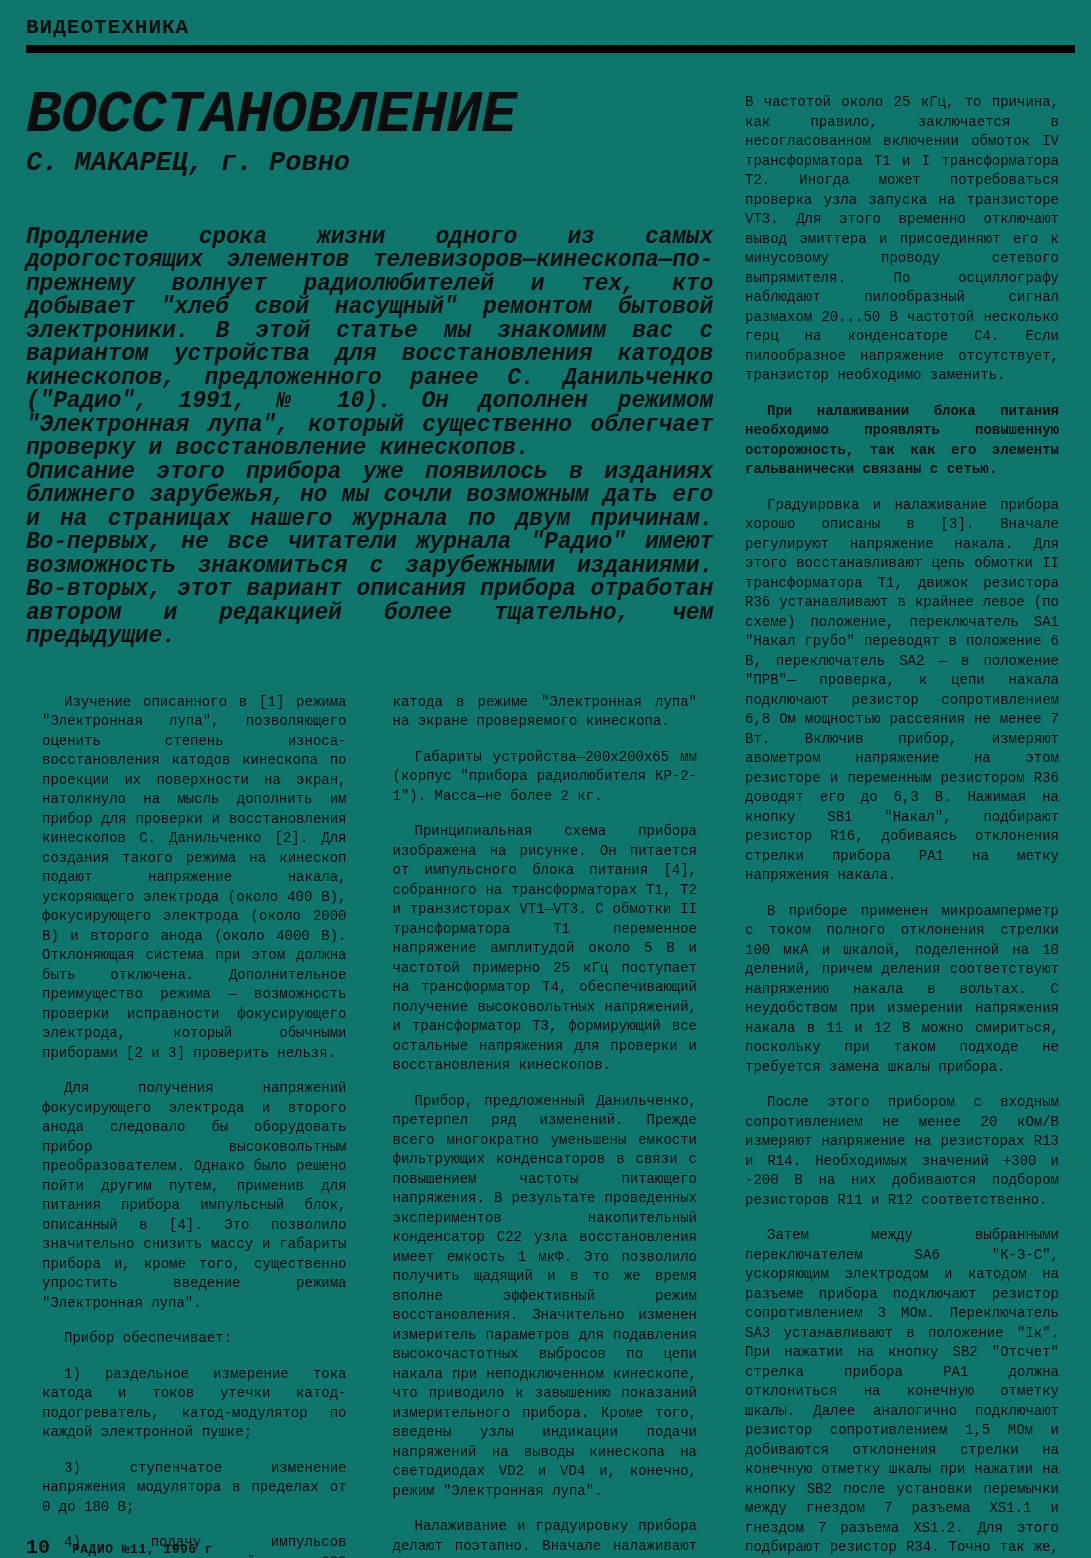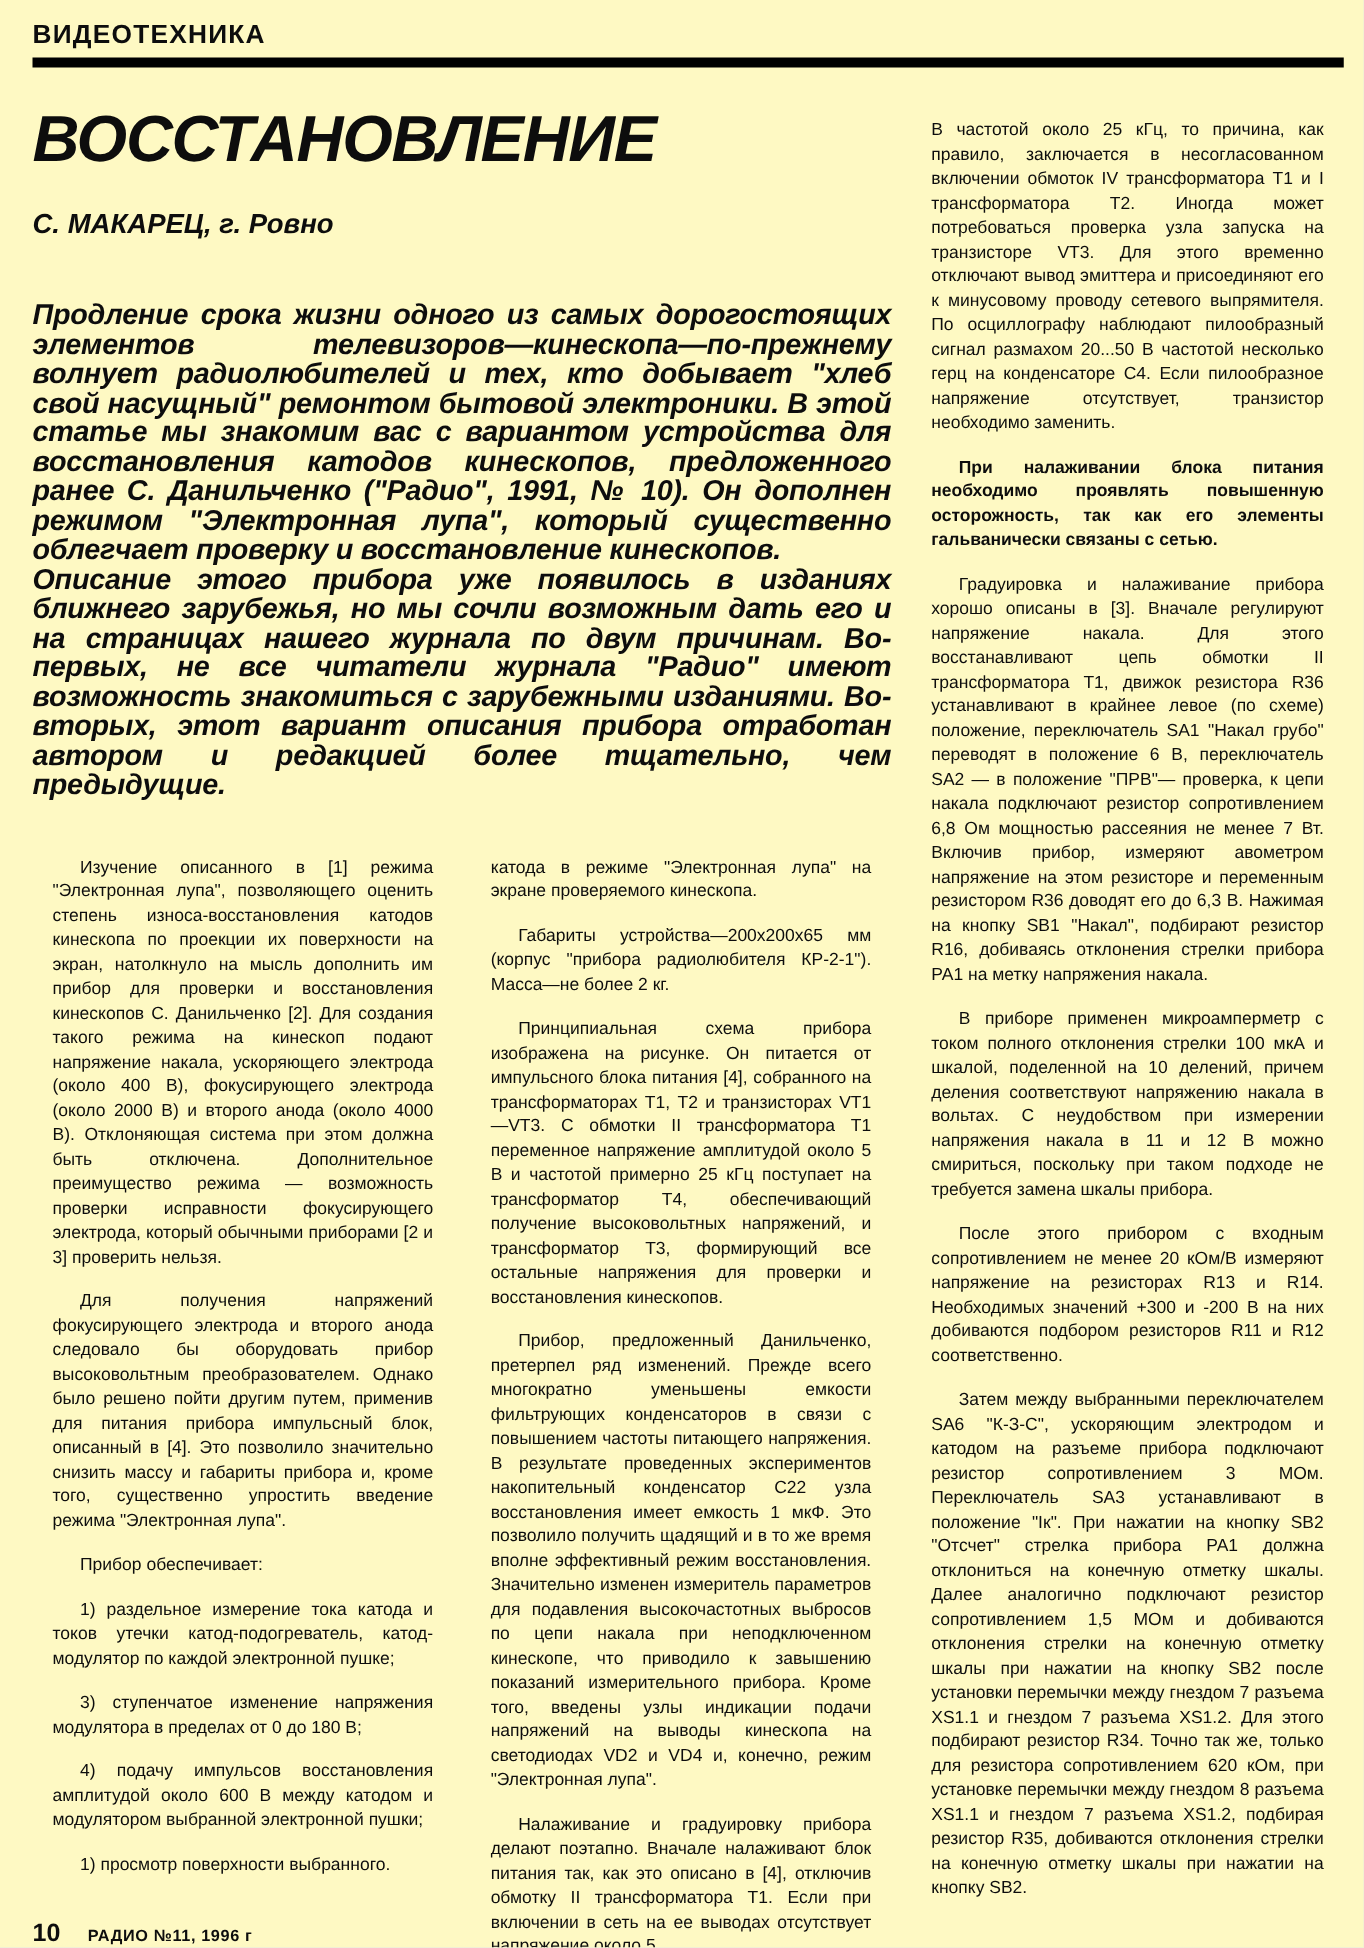--- a/index.html
+++ b/index.html
@@ -1,48 +1,47 @@
 <!DOCTYPE html>
 <html lang="ru"><head>
 <meta charset="utf-8">
 <style>
   html,body{margin:0;padding:0;background:#e8e8e4;}
   .page{
     position:relative;
     width:1091px;height:1558px;
     margin:0 auto;
-    background:#fef9c3;
+    background:#0f766e;
     color:#0d0d0d;
-    font-family:Liberation Sans, sans-serif;
+    font-family:Liberation Mono, monospace;
     overflow:hidden;
     box-sizing:border-box;
     padding:10px 16px 0 26px;
   }
   
   .section-label{
     font-size:21px;font-weight:bold;letter-spacing:1px;
     padding-top:6px;
   }
   .header-rule{
     height:8px;background:#000;margin-top:6px;width:100%;
   }
   
   .content{display:flex;gap:16px;margin-top:0;}
   .left-area{width:687px;flex:0 0 687px;}
   .right-col{flex:1 1 auto;padding-top:24px;}
   
   .title{
     margin:30px 0 0 0;
-    font-size:52px;line-height:1.08;
+    font-size:60px;line-height:1.08;
     font-weight:bold;font-style:italic;
     letter-spacing:-1px;
   }
   .author{
-    margin-top:26px;
-    font-size:22px;font-weight:bold;font-style:italic;
+    font-size:27px;font-weight:bold;font-style:italic;
   }
   
   .lead{margin-top:48px;}
   .lead p{
     margin:0;text-indent:0;
     font-size:23px;line-height:23.5px;
     font-weight:bold;font-style:italic;
     text-align:justify;
     letter-spacing:-0.2px;
   }

